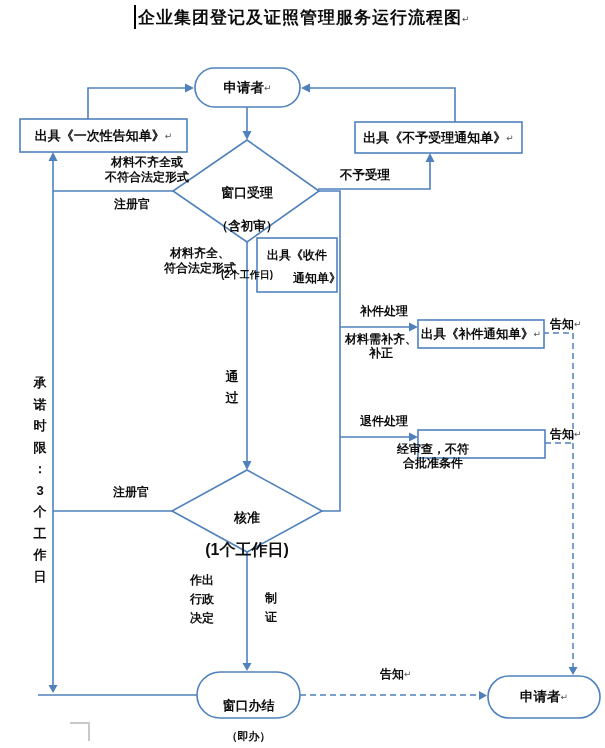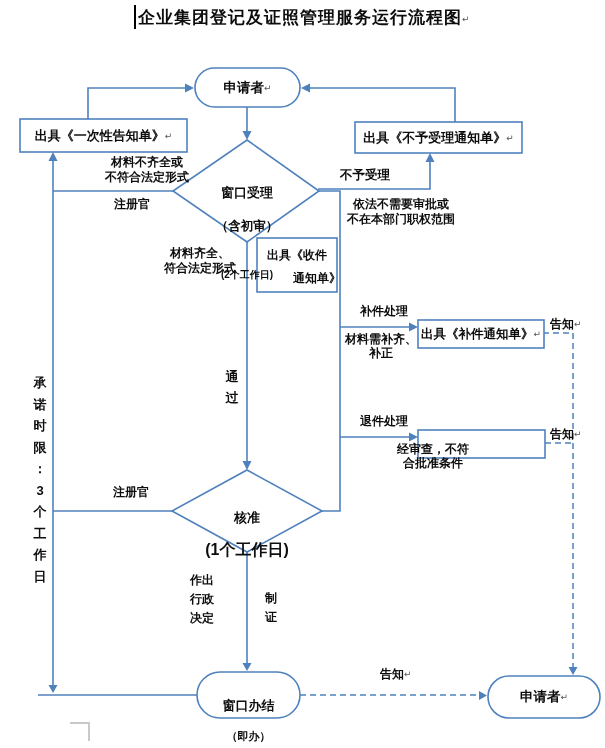--- a/index.html
+++ b/index.html
@@ -97,22 +97,20 @@
     <div>窗口办结</div>
     <div style="font-size:11px;margin-top:1px;">（即办）</div>
   </div>
 
   <div class="lbl ctr" style="left:490px;top:689px;width:108px;font-size:13.5px;"><span>申请者</span><span class="ret">↵</span></div>
 
   <div class="lbl ctr" style="left:88px;top:155px;width:118px;">材料不齐全或
 不符合法定形式</div>
   <div class="lbl" style="left:114px;top:197px;">注册官</div>
   <div class="lbl" style="left:340px;top:168px;font-size:12.5px;">不予受理</div>
-  <div class="lbl ctr" style="left:338px;top:197px;width:126px;">依法不需要审批或
-不在本部门职权范围</div>
   <div class="lbl ctr" style="left:150px;top:246px;width:100px;">材料齐全、
 符合法定形式</div>
   <div class="lbl ctr" style="left:224px;top:366px;width:16px;line-height:21px;font-size:13px;">通
 过</div>
   <div class="lbl" style="left:360px;top:304px;">补件处理</div>
   <div class="lbl ctr" style="left:340px;top:332px;width:82px;line-height:14px;">材料需补齐、
 补正</div>
   <div class="lbl" style="left:550px;top:317px;"><span>告知</span><span class="ret">↵</span></div>
   <div class="lbl" style="left:360px;top:414px;">退件处理</div>
   <div class="lbl ctr" style="left:340px;top:442px;width:90px;line-height:14px;margin-left:48px;">经审查，不符

